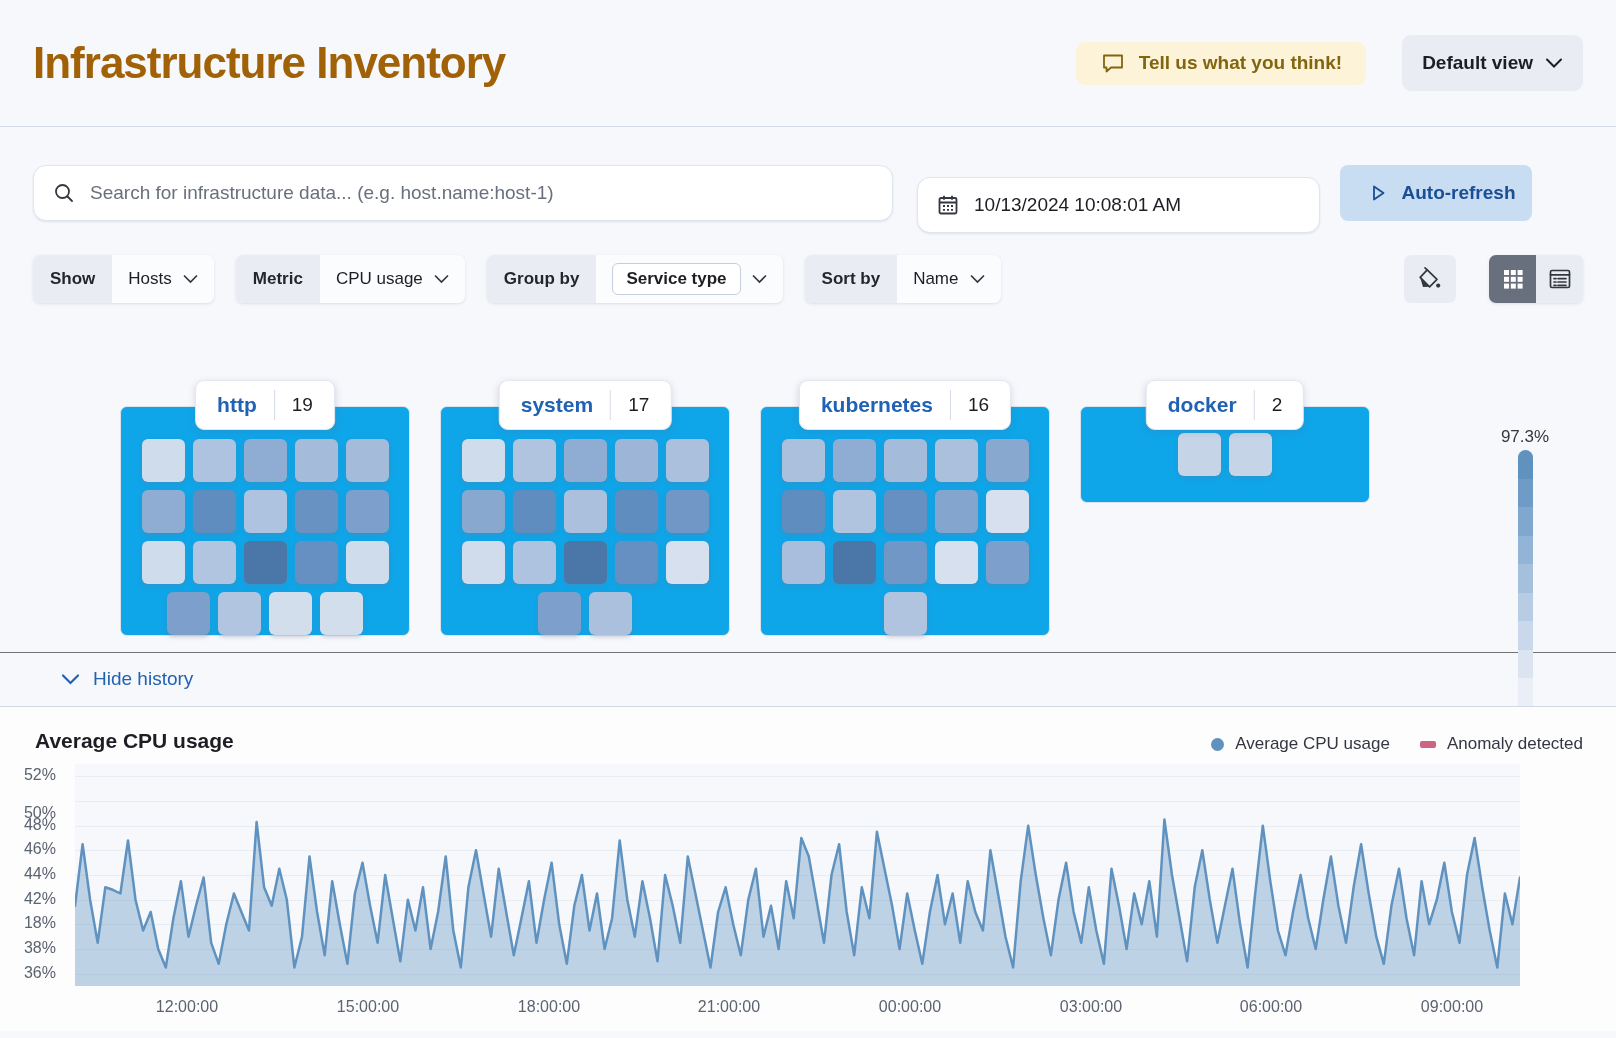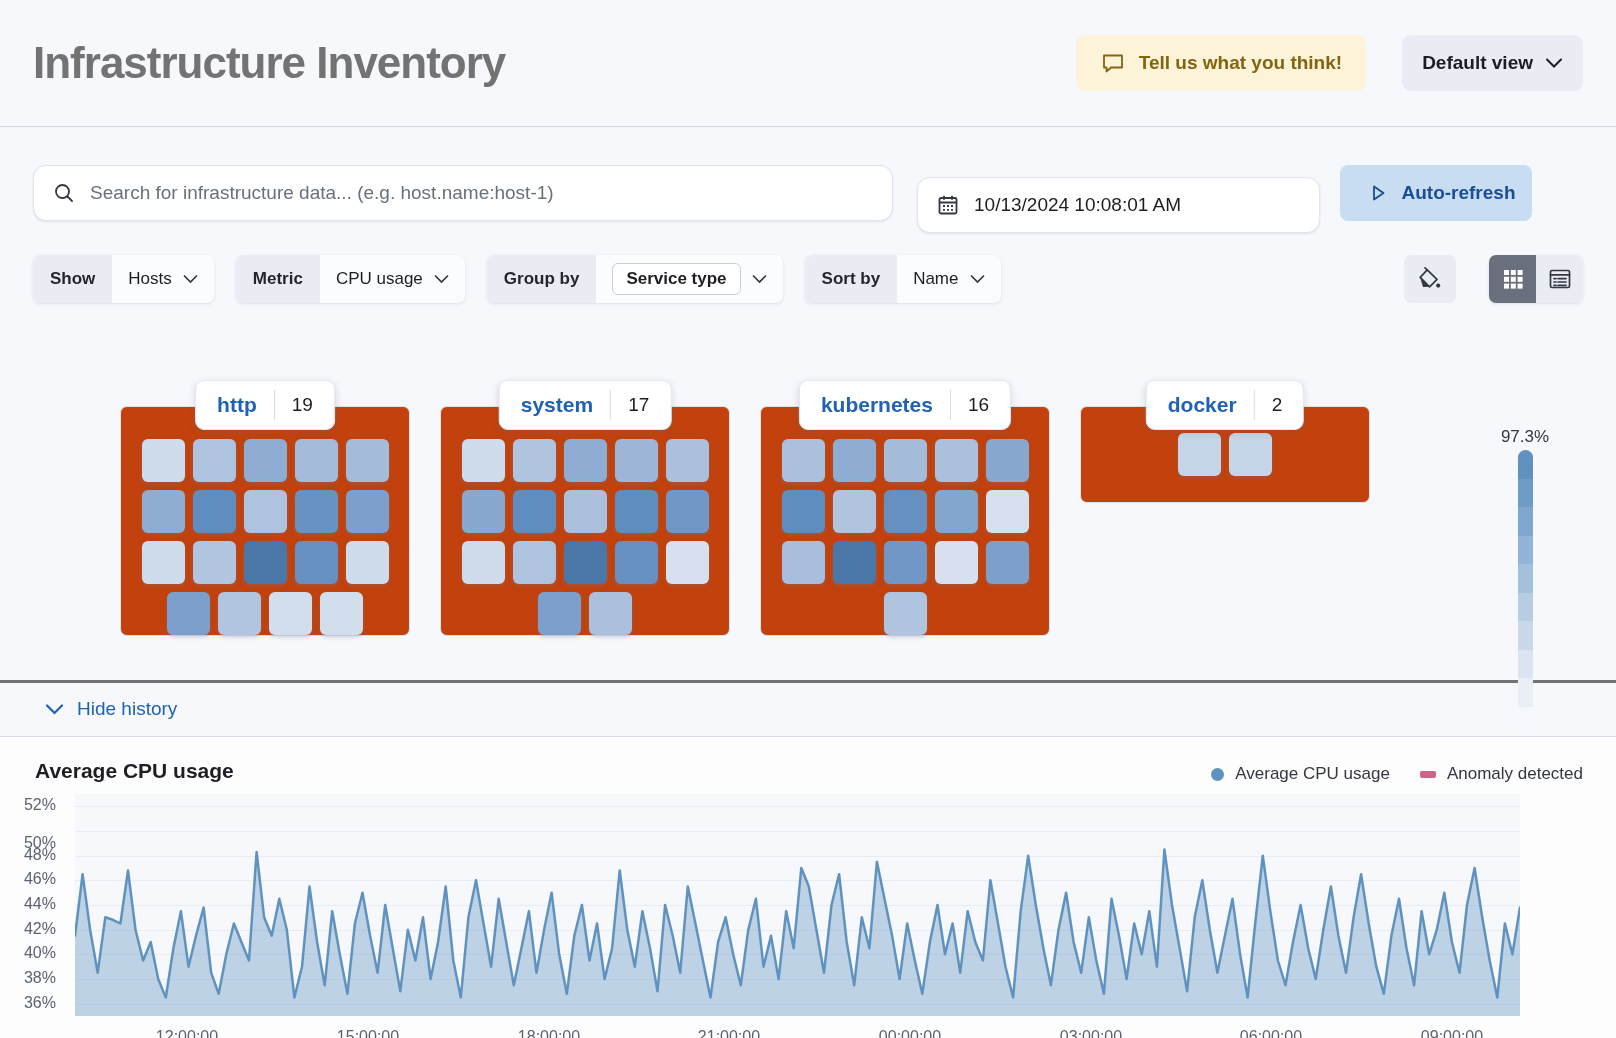--- a/index.html
+++ b/index.html
@@ -2,24 +2,24 @@
 <html><head>
 <meta charset="utf-8">
 <style>
   * { margin:0; padding:0; box-sizing:border-box; }
   html,body { width:1616px; height:1038px; }
   body { background:#f7f8fc; font-family:"Liberation Sans", sans-serif; color:#343741; overflow:hidden; }
   svg { display:block; }
 
   
   .header { display:flex; align-items:center; justify-content:space-between; height:127px; padding:0 33px; border-bottom:1px solid #d3dae6; }
-  .page-title { font-size:44px; font-weight:800; color:#737373; letter-spacing:-1px; }
+  .page-title { font-size:44px; font-weight:800; color:#a16207; letter-spacing:-1px; }
   .header-right { display:flex; align-items:center; gap:36px; }
   .btn { border:none; cursor:pointer; display:flex; align-items:center; font-family:inherit;padding-left:12px; }
-  .btn-feedback { background:#fdf3d8; color:#81650f; font-weight:600; font-size:19px; height:56px; padding:0 24px; border-radius:9px; gap:13px; }
+  .btn-feedback { background:#fdf3d8; color:#81650f; font-weight:600; font-size:19px; height:43px; padding:0 24px; border-radius:9px; gap:13px; }
   .btn-view { background:#e9edf3; color:#1d1e24; font-weight:600; font-size:19px; height:56px; padding:0 20px; border-radius:9px; gap:12px; }
 
   
   .toolbar { display:flex; margin:38px 33px 0; }
   .input-box { height:56px; background:#fff; border:1px solid #e0e5ee; border-radius:13px; box-shadow:0 1px 2px rgba(152,162,179,.25); display:flex; align-items:center; padding:0 18px; gap:14px; font-size:19px; }
   .search-box { flex:1; max-width:860px; color:#69707d; }
   .search-box input { border:none; outline:none; flex:1; font-size:19px; font-family:inherit; color:#343741; background:transparent; }
   .search-box input::placeholder { color:#69707d; }
   .date-box { width:403px; margin-left:24px; color:#1d1e24;margin-top:12px; }
   .btn-refresh { width:192px; margin-left:20px; height:56px; background:#c8ddf2; color:#1b4e94; border-radius:8px; font-weight:600; font-size:19px; justify-content:center; gap:13px; }
@@ -36,33 +36,33 @@
   .seg-dark { background:#69707d; }
   .seg-light { background:#e9edf3; }
 
   
   .groups-wrap { position:relative; }
   .scale { position:absolute; top:21px; right:46px; width:90px; text-align:center; }
   .scale-max, .scale-min { font-size:17px; color:#343741; }
   .scale-bar { width:15px; height:285px; margin:3px auto 2px; border-radius:8px; overflow:hidden; display:flex; flex-direction:column; }
   .scale-bar div { flex:1; }
   .cards { display:flex; gap:30px; margin:103px 0 0 120px; }
-  .card { position:relative; width:290px; height:230px; background:#c2410c; border:1px solid #dde3ec; border-radius:7px; }
+  .card { position:relative; width:290px; height:230px; background:#0ea5e9; border:1px solid #dde3ec; border-radius:7px; }
   .card-short { height:97px; }
   .card-pill { position:absolute; top:-27px; left:50%; transform:translateX(-50%); height:50px; background:#fff; border:1px solid #e3e8f0; border-radius:9px; box-shadow:0 2px 7px rgba(100,110,130,.22); display:flex; align-items:center; padding:0 21px; gap:17px; white-space:nowrap; cursor:pointer; }
   .pill-name { color:#2062b4; font-weight:700; font-size:21px; }
   .pill-divider { width:1px; height:30px; background:#d3dae6; }
   .pill-count { font-size:19px; color:#1d1e24; }
   .waffle { padding-top:32px; display:flex; flex-direction:column; gap:8px; align-items:center; }
   .card-short .waffle { padding-top:26px; }
   .waffle-row { display:flex; gap:8px; justify-content:center; }
   .waffle-cell { width:43px; height:43px; border-radius:6px; box-shadow:0 2px 4px rgba(110,120,145,.35); cursor:pointer; }
 
   
-  .history-bar { border-top:3px solid #737373; margin-top:44px; padding:15px 33px 16px 45px; }
+  .history-bar { border-top:1px solid #737373; margin-top:16px; padding:15px 33px 16px 61px; }
   .history-link { display:inline-flex; align-items:center; gap:13px; color:#2062b4; font-size:19px; font-weight:500; cursor:pointer; }
 
   
   .chart-panel { position:relative; border-top:1px solid #d3dae6; background:#fdfdfe; height:325px; }
   .chart-title { position:absolute; left:35px; top:22px; font-size:21px; font-weight:700; color:#1d1e24; }
   .chart-legend { position:absolute; right:33px; top:27px; display:flex; gap:30px; align-items:center; }
   .legend-item { display:flex; align-items:center; gap:11px; font-size:17px; color:#343741; cursor:pointer; }
   .legend-dot { width:13px; height:13px; border-radius:50%; }
   .legend-rect { width:16px; height:7px; border-radius:2px; }
   .ylabels { position:absolute; left:0; top:57px; width:66px; height:222px; }
@@ -371,21 +371,21 @@
       <span>Anomaly detected</span>
     </div>
   </div>
   <div class="ylabels">
       <div style="top: 2.3px;">52%</div>
       <div style="top: 40px;">50%</div>
       <div style="top: 51.7px;">48%</div>
       <div style="top: 76.3px;">46%</div>
       <div style="top: 101px;">44%</div>
       <div style="top: 125.7px;">42%</div>
-      <div style="top: 150.3px;">40%</div>
+      <div style="top: 150.3px;">18%</div>
       <div style="top: 175px;">38%</div>
       <div style="top: 199.7px;">36%</div>
     </div>
   <div class="plot">
       <div class="gridline" style="top: 12.3px;"></div>
       <div class="gridline" style="top: 37px;"></div>
       <div class="gridline" style="top: 61.7px;"></div>
       <div class="gridline" style="top: 86.3px;"></div>
       <div class="gridline" style="top: 111px;"></div>
       <div class="gridline" style="top: 135.7px;"></div>

